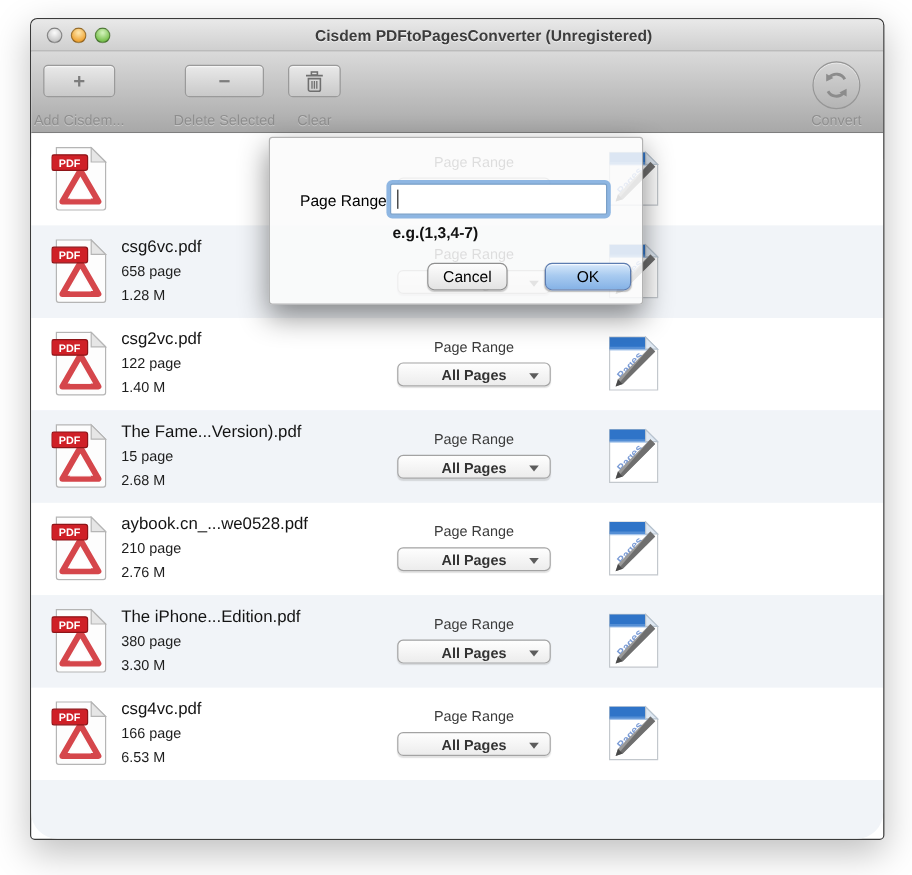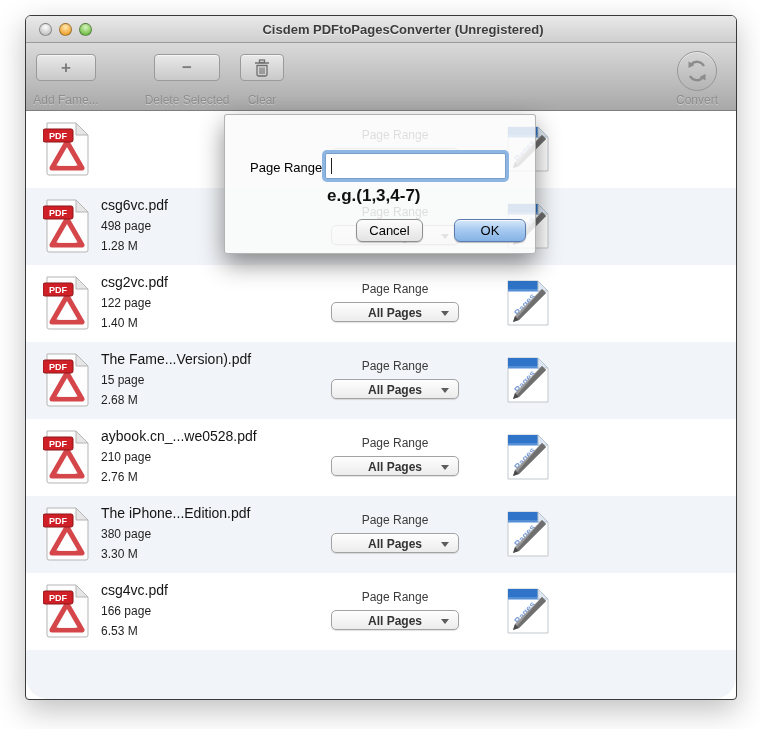--- a/index.html
+++ b/index.html
@@ -68,21 +68,21 @@
   .dialog { position:absolute; left:198px; top:98px; width:312px; height:140px;
             background:rgba(250,250,250,0.85); border:1px solid rgba(120,120,120,0.55);
             border-radius:3px; box-shadow:0 10px 24px rgba(0,0,0,0.45); z-index:10; }
   .dlg-label { position:absolute; left:25px; top:45px; font-size:13px; color:#000; }
   .dlg-input { position:absolute; left:100px; top:38px; width:181px; height:26px;
                border:1px solid #7aa0c8; border-radius:2px; background:#fff;
                box-shadow:0 0 0 3px rgba(115,165,220,0.8); font-size:13px; padding:0 5px;
                outline:none; }
   .dlg-caret { position:absolute; left:106px; top:43px; width:1px; height:16px;
                background:#222; z-index:11; }
-  .dlg-hint { position:absolute; left:102px; top:71px; font-size:17px; font-weight:bold;
+  .dlg-hint { position:absolute; left:102px; top:71px; font-size:13px; font-weight:bold;
               color:#111;text-align:right; }
   .dlg-btn { position:absolute; top:104px; height:23px; border-radius:6px; font-size:13px;
              display:flex; align-items:center; justify-content:center; color:#000;margin-left:19px; }
   .dlg-cancel { left:112px; width:67px; border:1px solid #8f8f8f;
                 background:linear-gradient(#fdfdfd,#e3e3e3);
                 box-shadow:0 1px 1px rgba(0,0,0,0.2); }
   .dlg-ok { left:210px; width:72px; border:1px solid #5c7cb0;
             background:linear-gradient(#d7e8fa,#a9cbf0 45%,#85b2e6);
             box-shadow:0 1px 1px rgba(0,0,0,0.25), inset 0 1px 0 rgba(255,255,255,0.7); }
 </style>
@@ -98,21 +98,21 @@
       <div class="light zoom"></div>
     </div>
     <div class="title">Cisdem PDFtoPagesConverter (Unregistered)</div>
   </div>
 
   <div class="toolbar">
     <div class="tb-item tb-add">
       <div class="tb-btn">
         <span>+</span>
       </div>
-      <div class="tb-label">Add Fame...</div>
+      <div class="tb-label">Add Cisdem...</div>
     </div>
     <div class="tb-item tb-del">
       <div class="tb-btn">
         <span>−</span>
       </div>
       <div class="tb-label">Delete Selected</div>
     </div>
     <div class="tb-item tb-convert">
       <div class="convert-circle">
         <svg width="24" height="24" viewBox="0 0 24 24">
@@ -178,21 +178,21 @@
     <path d="M4 1 L33 1 L45 13 L45 51 Q45 53 43 53 L6 53 Q4 53 4 51 Z" fill="#fdfdfd" stroke="#b5b5b5"></path>
     <path d="M33 1 L45 13 L33 13 Z" fill="#e6e6e6" stroke="#b5b5b5"></path>
     <polygon points="24,20 39,46 9,46" fill="none" stroke="#d03237" stroke-width="5" stroke-linejoin="round" opacity="0.9"></polygon>
     <polygon points="24,29 33,44 15,44" fill="#fff" opacity="0.85"></polygon>
     <rect x="0" y="7" width="30" height="13" rx="2" fill="#cf2027" stroke="#8e1418"></rect>
     <text x="15" y="17" text-anchor="middle" font-size="9" font-weight="bold" fill="#fff" font-family="Liberation Sans, sans-serif">PDF</text>
   </svg>
 </div>
     <div class="file-info">
       <div class="file-name">csg6vc.pdf</div>
-      <div class="file-pages">498 page</div>
+      <div class="file-pages">658 page</div>
       <div class="file-size">1.28 M</div>
     </div>
     <div class="range-col">
       <div class="range-label">Page Range</div>
       <div class="dropdown">
         <span class="dd-text">All Pages</span>
         <span class="dd-arrow"></span>
       </div>
     </div>
     <div class="pages-icon">

